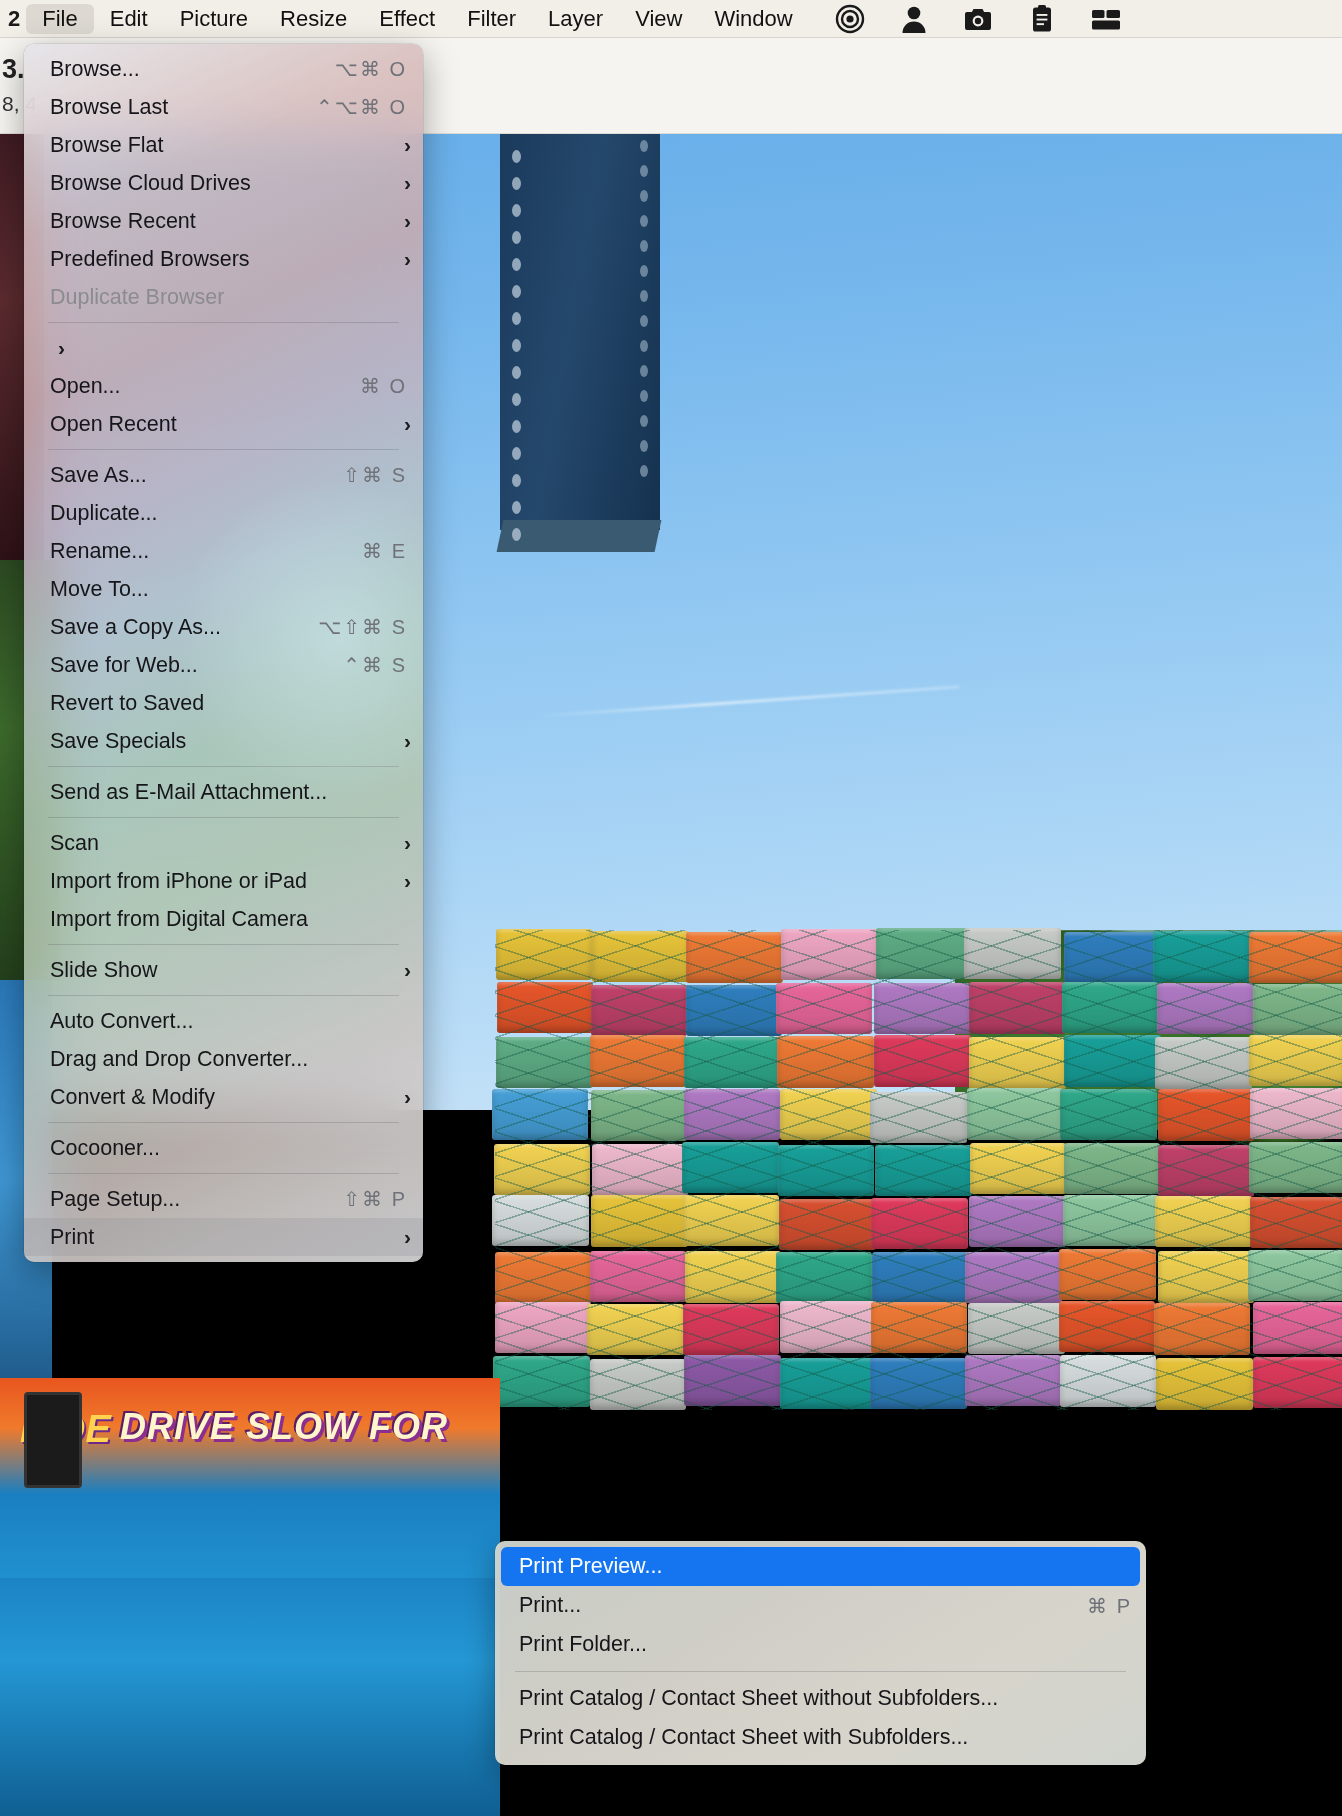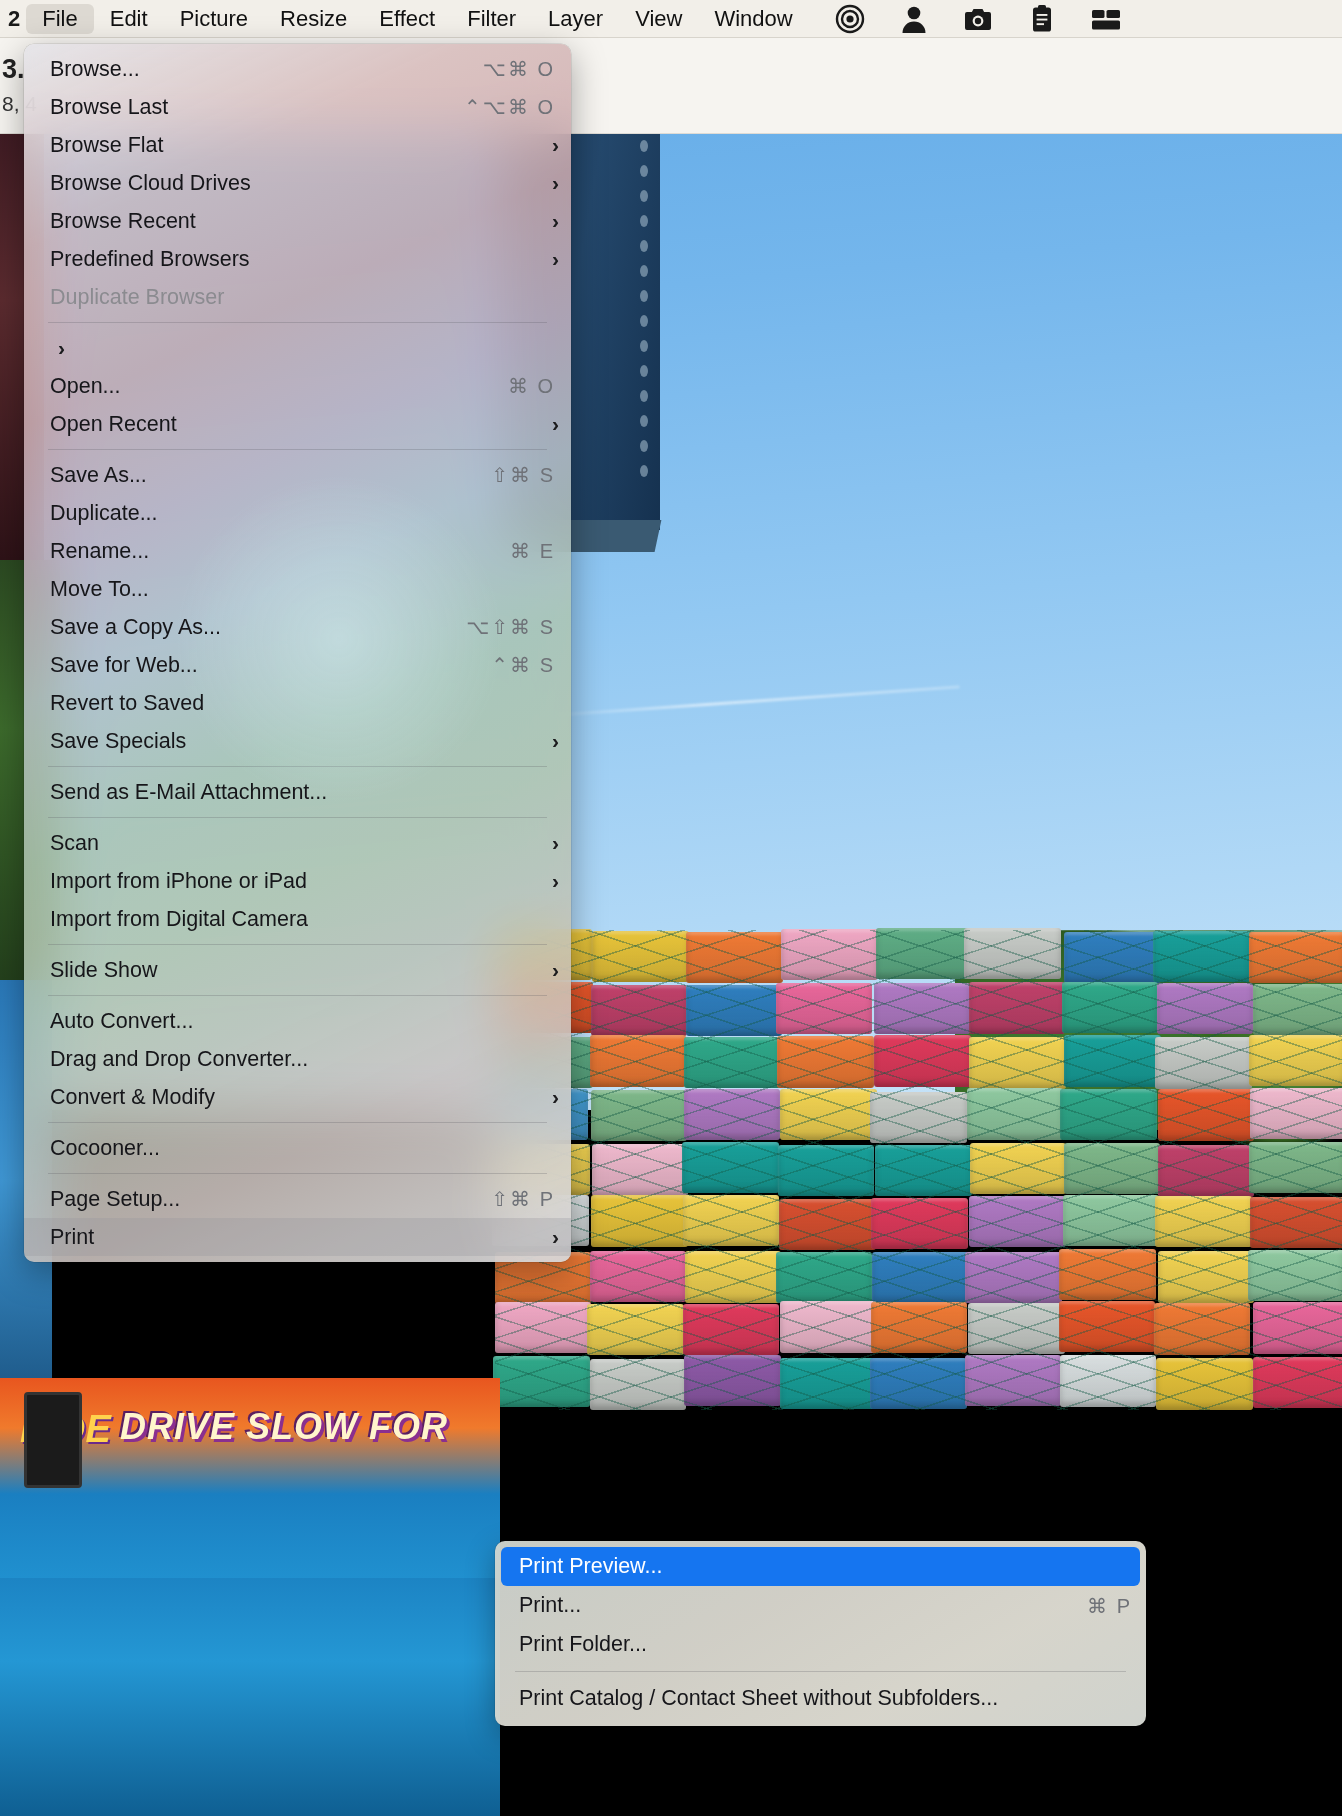--- a/index.html
+++ b/index.html
@@ -106,21 +106,21 @@
   .menubar .mi {
     font-size: 22px; color: #111; padding: 4px 16px; border-radius: 6px; line-height: 1;
     white-space: nowrap;
   }
   .menubar .mi.active { background: #ddd9d2; }
   .menubar .icons { display:flex; align-items:center; margin-left: 26px; gap: 34px; }
   .icn { width: 30px; height: 30px; display:block; }
 
   
   .menu {
-    position:absolute; left: 24px; top: 44px; width: 547px;
+    position:absolute; left: 24px; top: 44px; width: 399px;
     border-radius: 10px; z-index: 50; overflow: hidden;
     box-shadow: 0 10px 34px rgba(0,0,0,.34), 0 0 0 .5px rgba(0,0,0,.16);
     background: linear-gradient(155deg,
         rgba(228,228,232,.90) 0%,
         rgba(214,186,186,.86) 14%,
         rgba(205,170,172,.86) 26%,
         rgba(196,178,190,.86) 36%,
         rgba(186,193,198,.86) 45%,
         rgba(176,196,176,.86) 56%,
         rgba(181,196,172,.86) 66%,
@@ -501,15 +501,18 @@
         <span class="lbl">Print...</span>
         <span class="sc">⌘ P</span>
       </div>
       <div class="srow">
         <span class="lbl">Print Folder...</span>
       </div>
       <div class="ssep"></div>
       <div class="srow">
         <span class="lbl">Print Catalog / Contact Sheet without Subfolders...</span>
       </div>
+      <div class="srow">
+        <span class="lbl">Print Catalog / Contact Sheet with Subfolders...</span>
+      </div>
     </div>
 
 </div>
 
 </body></html>

